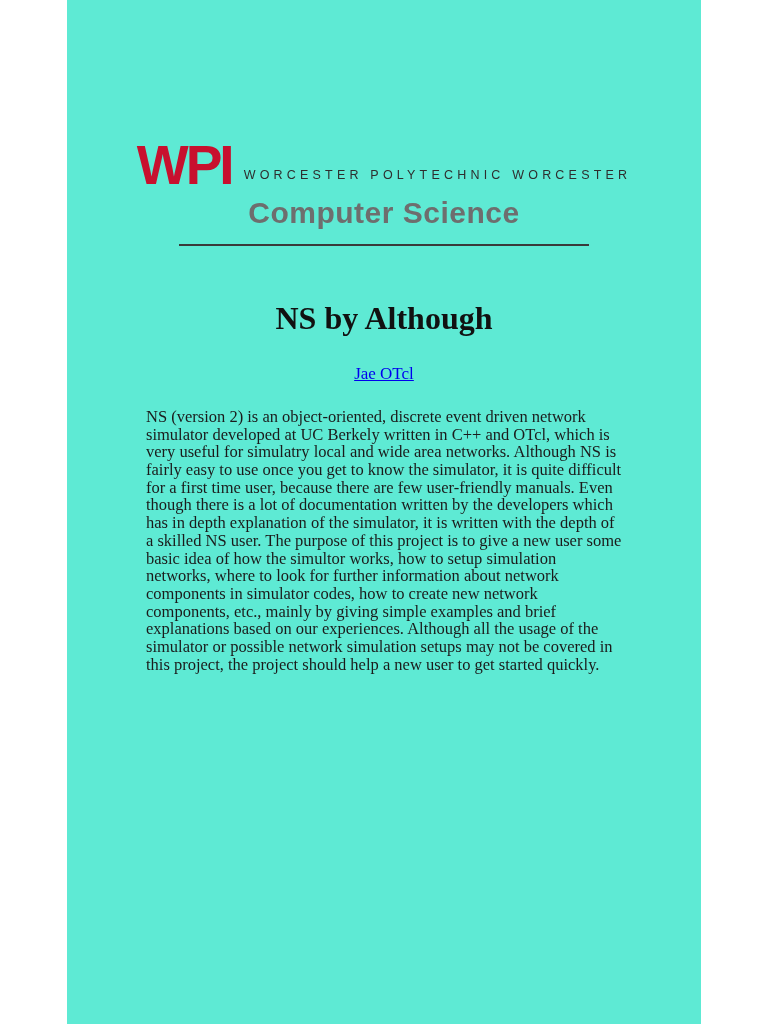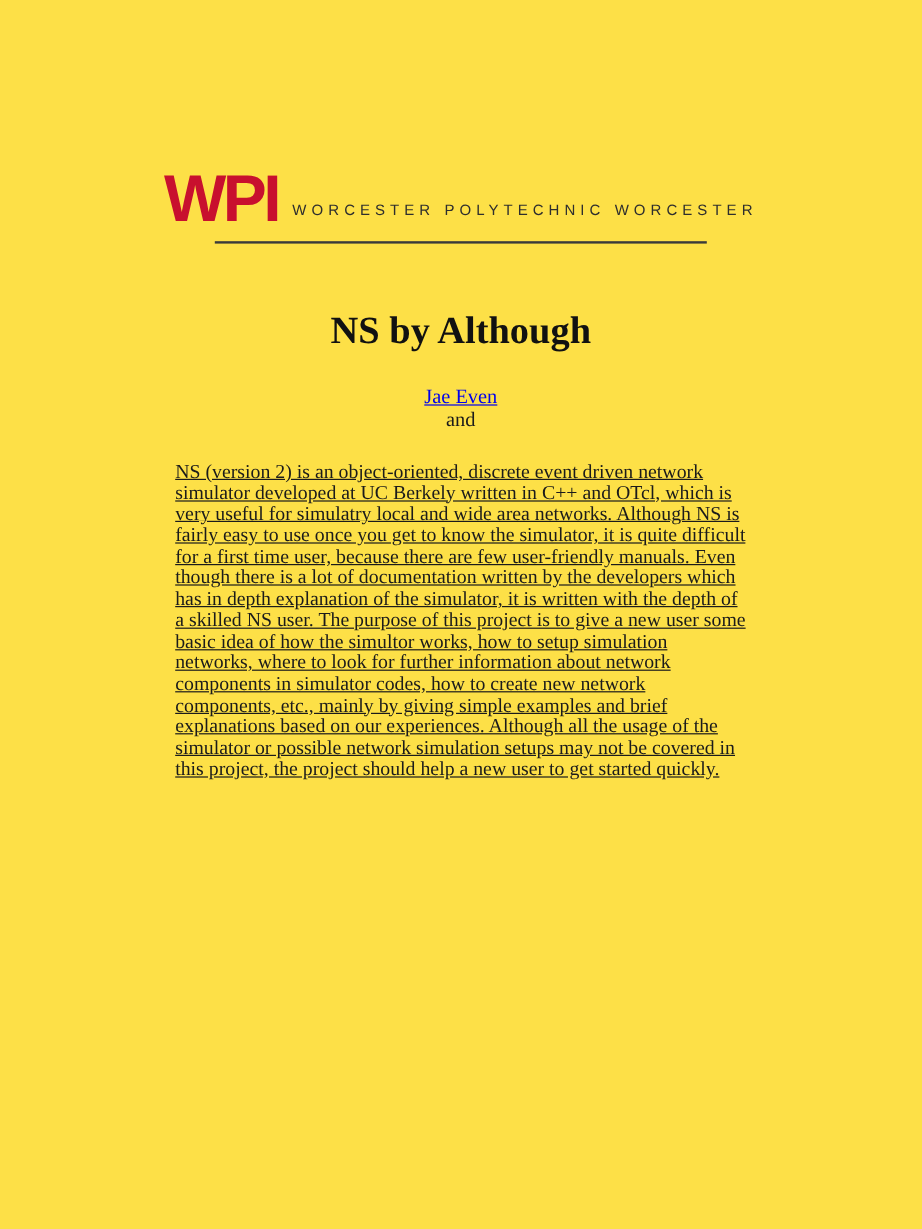--- a/index.html
+++ b/index.html
@@ -1,22 +1,22 @@
 <!DOCTYPE html>
 <html><head>
 <meta charset="utf-8">
 <style>
   html, body { margin: 0; padding: 0; background: #ffffff; }
 
   .page {
     position: relative;
-    width: 768px;
+    width: 634px;
     height: 1024px;
     margin: 0 auto;
-    background: #fde047;
+    background: #5eead4;
     font-family: "Liberation Serif", serif;
     color: #1b1b1b;
     overflow: hidden;
   }
 
   
   .masthead {
     width: 410px;
     margin: 0 auto;
     padding-top: 144px;
@@ -89,41 +89,40 @@
     font-weight: bold;
     color: #111111;
   }
   .body-paragraph {
     width: 476px;
     margin: 25px auto 0 auto;
     font-size: 16.5px;
     line-height: 17.7px;
     text-align: left;
     color: #1b1b1b;
-    text-decoration: underline;
   }
 </style>
 </head>
 <body>
 
 <div class="page">
 
   <header class="masthead">
     <div class="logo-row">
       <span class="wpi-acronym">WPI</span>
       <span class="wpi-institution">WORCESTER POLYTECHNIC WORCESTER</span>
     </div>
+    <div class="wpi-department">Computer Science</div>
     <div class="header-rule"></div>
   </header>
 
   <h1 class="doc-title">NS by Although</h1>
 
   <div class="authors">
     <div>
-      <a class="author-link" href="#">Jae Even</a>
+      <a class="author-link" href="#">Jae OTcl</a>
     </div>
-    <div class="author-and">and</div>
   </div>
 
 
   <p class="body-paragraph">NS (version 2) is an object-oriented, discrete event driven network simulator developed at UC Berkely written in C++ and OTcl, which is very useful for simulatry local and wide area networks. Although NS is fairly easy to use once you get to know the simulator, it is quite difficult for a first time user, because there are few user-friendly manuals. Even though there is a lot of documentation written by the developers which has in depth explanation of the simulator, it is written with the depth of a skilled NS user. The purpose of this project is to give a new user some basic idea of how the simultor works, how to setup simulation networks, where to look for further information about network components in simulator codes, how to create new network components, etc., mainly by giving simple examples and brief explanations based on our experiences. Although all the usage of the simulator or possible network simulation setups may not be covered in this project, the project should help a new user to get started quickly.</p>
 
 </div>
 
 </body></html>

